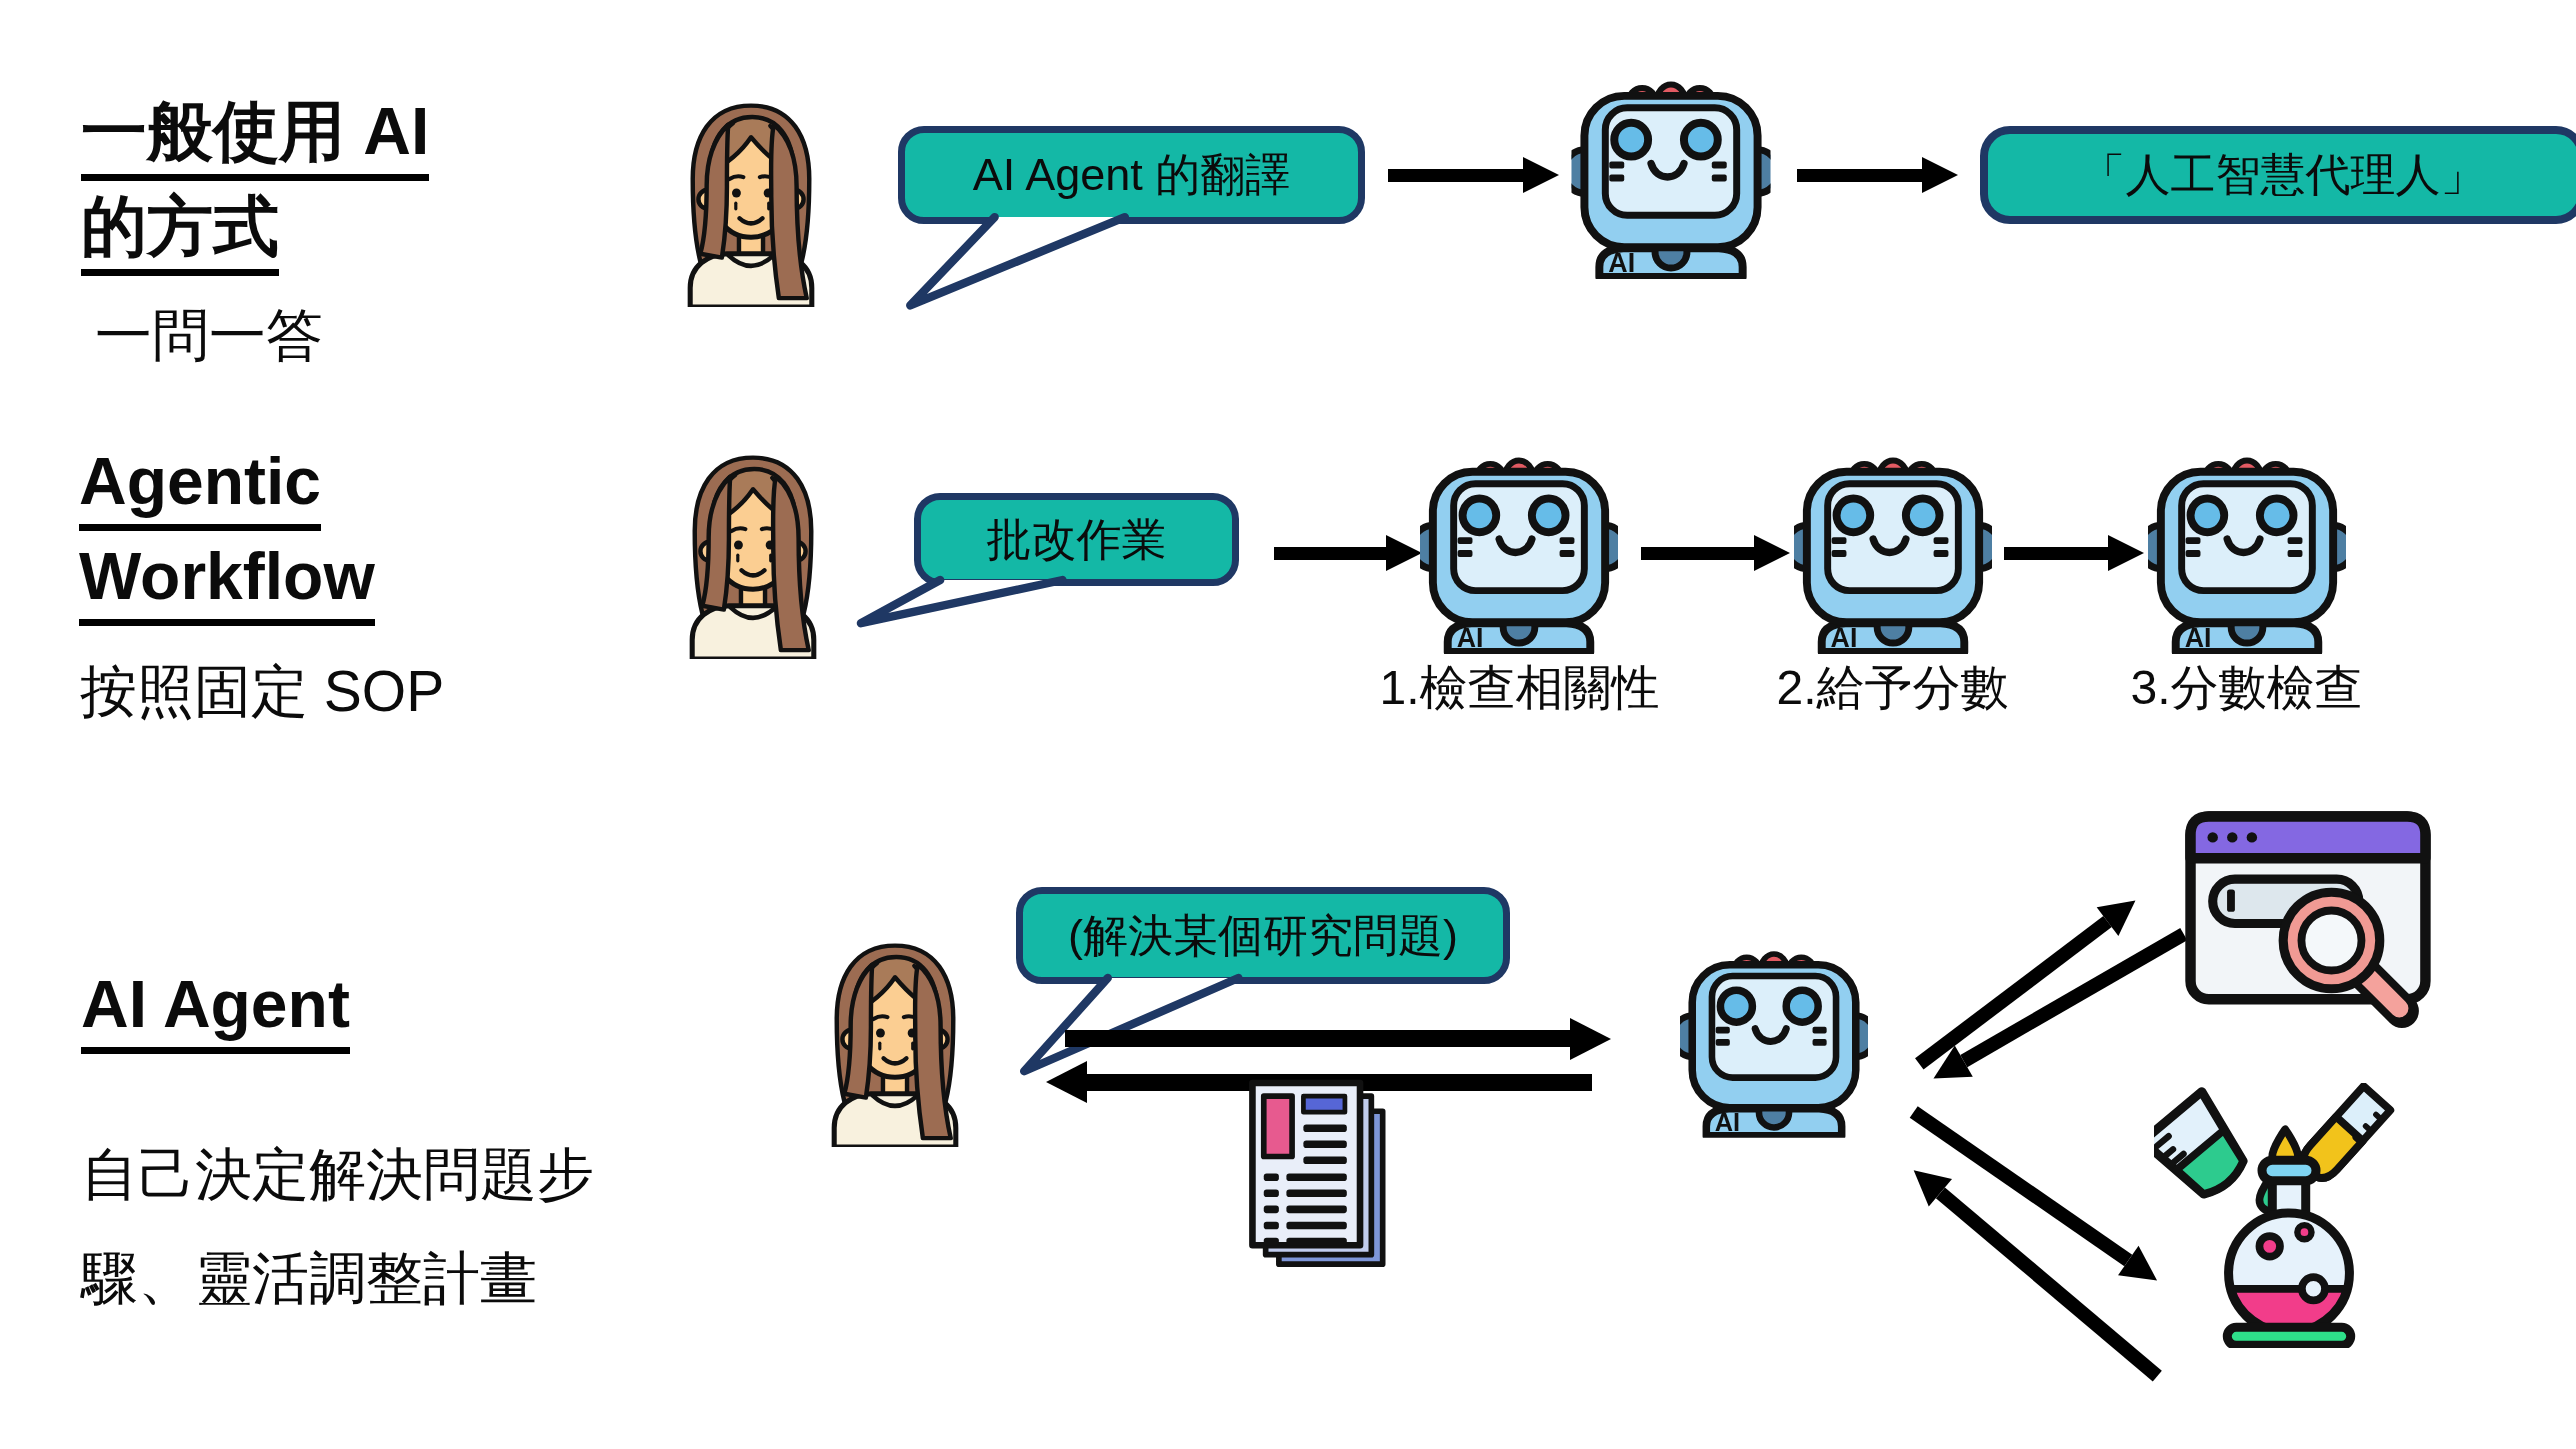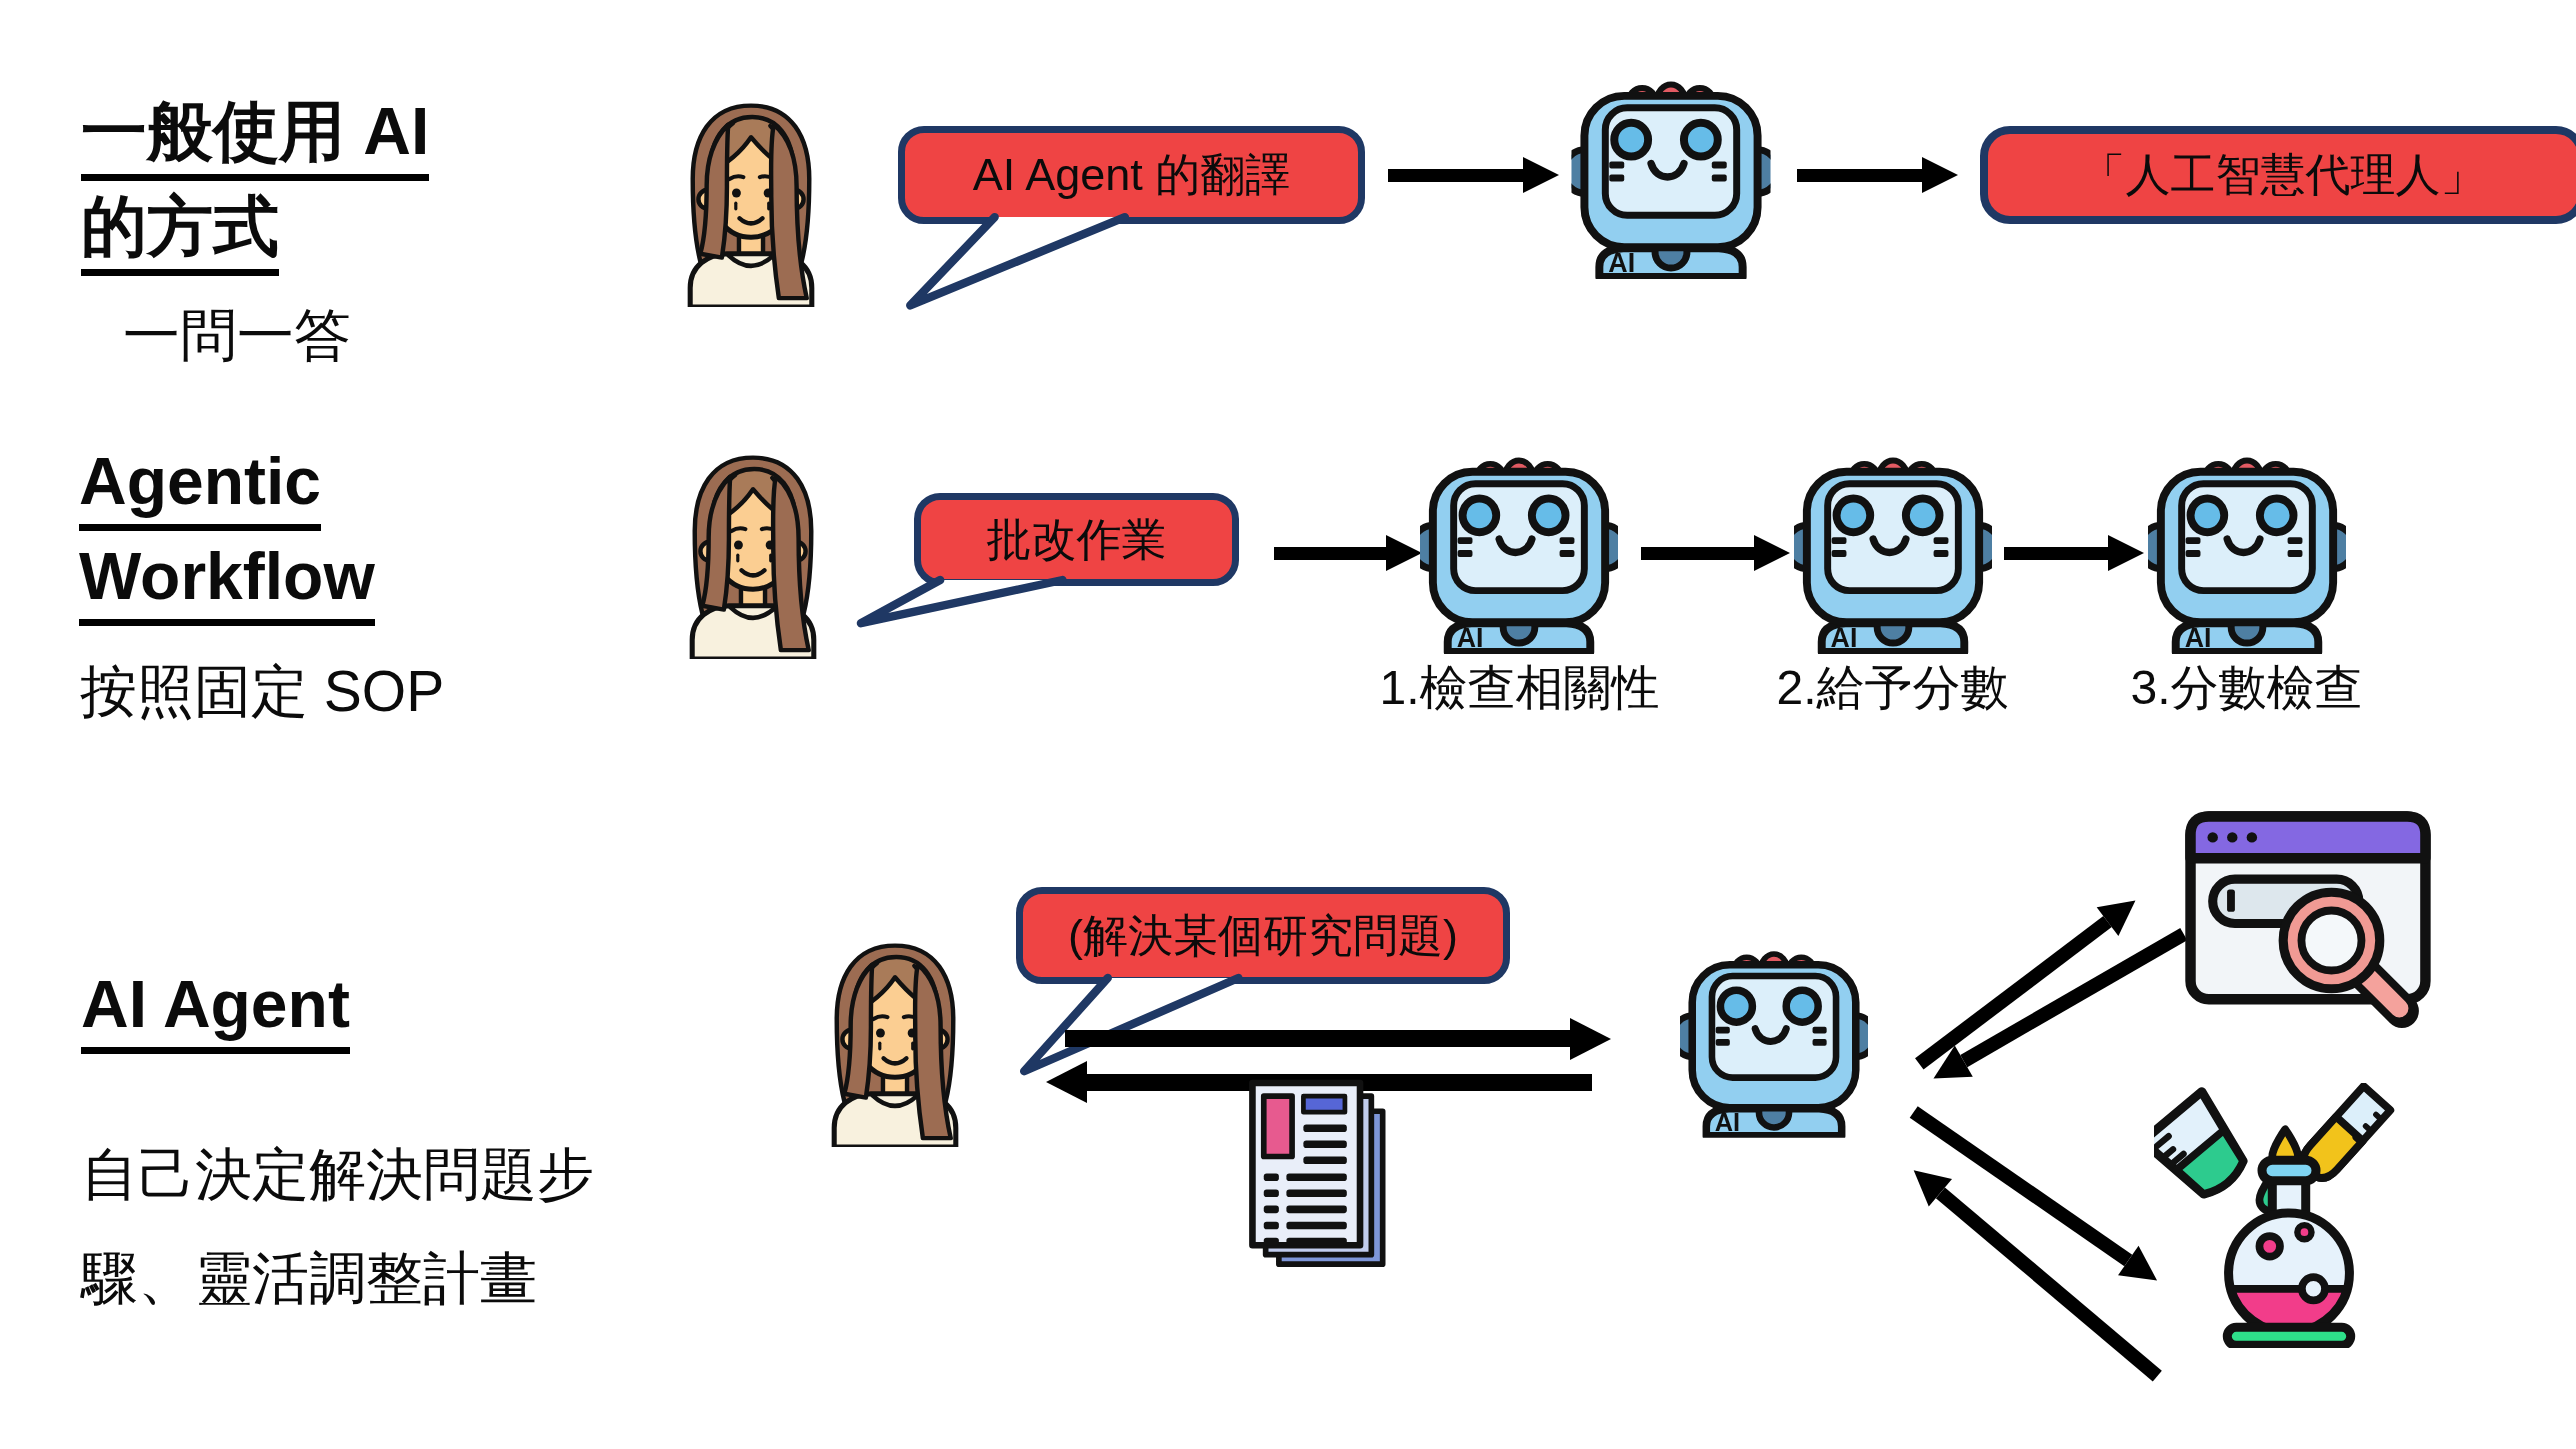--- a/index.html
+++ b/index.html
@@ -7,21 +7,21 @@
   #stage{position:relative;width:2576px;height:1449px;background:#fff;overflow:hidden;transform-origin:0 0;text-decoration:underline;}
   svg{display:block;overflow:visible;}
   .icon{position:absolute;}
   
   .title{position:absolute;font-weight:700;font-size:66px;line-height:1.05;white-space:nowrap;}
   .title .tl{display:block;}
   .title .tl span{display:inline-block;border-bottom:7px solid #000;padding-bottom:7.7px;margin-bottom:11px;}
   .sub{position:absolute;font-size:57px;white-space:nowrap;line-height:1.0;}
   .sub.two{line-height:104px;white-space:nowrap;}
   
-  .bubble,.resultbox{position:absolute;box-sizing:border-box;background:#ef4444;border:7.7px solid var(--navy,#1F3864);
+  .bubble,.resultbox{position:absolute;box-sizing:border-box;background:#14b8a6;border:7.7px solid var(--navy,#1F3864);
     border-radius:26px;display:flex;align-items:center;justify-content:center;font-size:45px;white-space:nowrap;}
   .resultbox{border-width:8.4px;border-radius:30px;}
   .tail{position:absolute;}
   
   .arr{position:absolute;display:flex;align-items:center;transform-origin:0 50%;}
   .arr .shaft{flex:1;background:#000;}
   .arr .head{width:0;height:0;flex:0 0 auto;}
   .arr.sm{height:36px;}
   .arr.sm .shaft{height:13px;}
   .arr.sm .head{border-top:18px solid transparent;border-bottom:18px solid transparent;border-left:36px solid #000;}
@@ -157,21 +157,21 @@
     </symbol>
   </defs>
 </svg>
 
 <div id="stage">
 
   <div class="title" style="left:81px;top:97px;">
     <span class="tl"><span>一般使用 AI</span></span>
     <span class="tl"><span>的方式</span></span>
   </div>
-  <div class="sub" style="left:95px;top:307px;margin-left:28px;">一問一答</div>
+  <div class="sub" style="left:95px;top:307px;">一問一答</div>
 
   <div class="title" style="left:79px;top:447px;">
     <span class="tl"><span>Agentic</span></span>
     <span class="tl"><span>Workflow</span></span>
   </div>
   <div class="sub" style="left:80px;top:663px;">按照固定 SOP</div>
 
   <div class="title" style="left:81px;top:970px;text-align:center;">
     <span class="tl"><span>AI Agent</span></span>
   </div>

